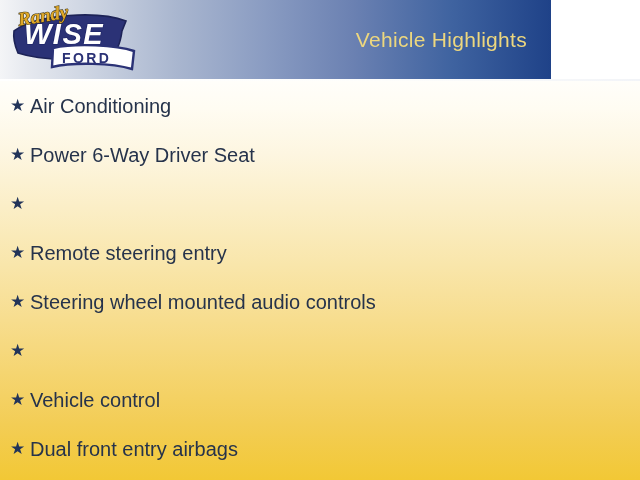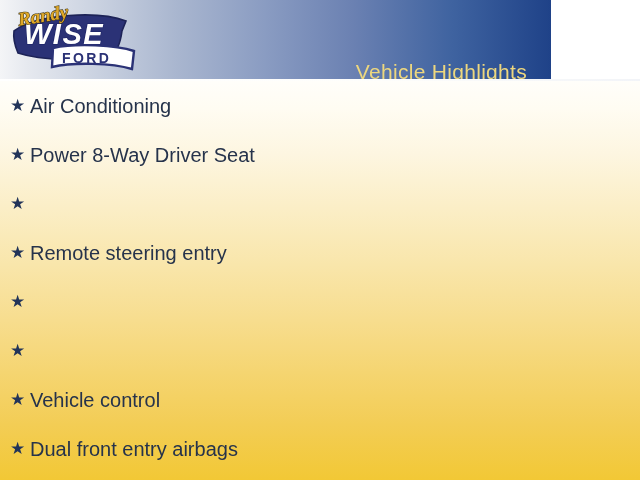--- a/index.html
+++ b/index.html
@@ -48,21 +48,20 @@
   }
   #header-title {
     position: absolute;
     right: 24px;
     top: 28px;
     font-size: 21px;
     font-weight: 400;
     letter-spacing: 0.3px;
     color: #edd77e;
     white-space: nowrap;
-    margin-top: 32px;
   }
 
   
   #logo {
     position: absolute;
     left: 8px;
     top: 1px;
     width: 132px;
     height: 78px;
   }
@@ -150,31 +149,32 @@
   <div id="header-rule"></div>
 
   <div id="content">
     <ul id="highlights-list">
       <li class="hl-item">
         <span class="hl-star">★</span>
         <span class="hl-label">Air Conditioning</span>
       </li>
       <li class="hl-item">
         <span class="hl-star">★</span>
-        <span class="hl-label">Power 8-Way Driver Seat</span>
+        <span class="hl-label">Power 6-Way Driver Seat</span>
       </li>
       <li class="hl-item">
         <span class="hl-star">★</span>
       </li>
       <li class="hl-item">
         <span class="hl-star">★</span>
         <span class="hl-label">Remote steering entry</span>
       </li>
       <li class="hl-item">
         <span class="hl-star">★</span>
+        <span class="hl-label">Steering wheel mounted audio controls</span>
       </li>
       <li class="hl-item">
         <span class="hl-star">★</span>
       </li>
       <li class="hl-item">
         <span class="hl-star">★</span>
         <span class="hl-label">Vehicle control</span>
       </li>
       <li class="hl-item">
         <span class="hl-star">★</span>

